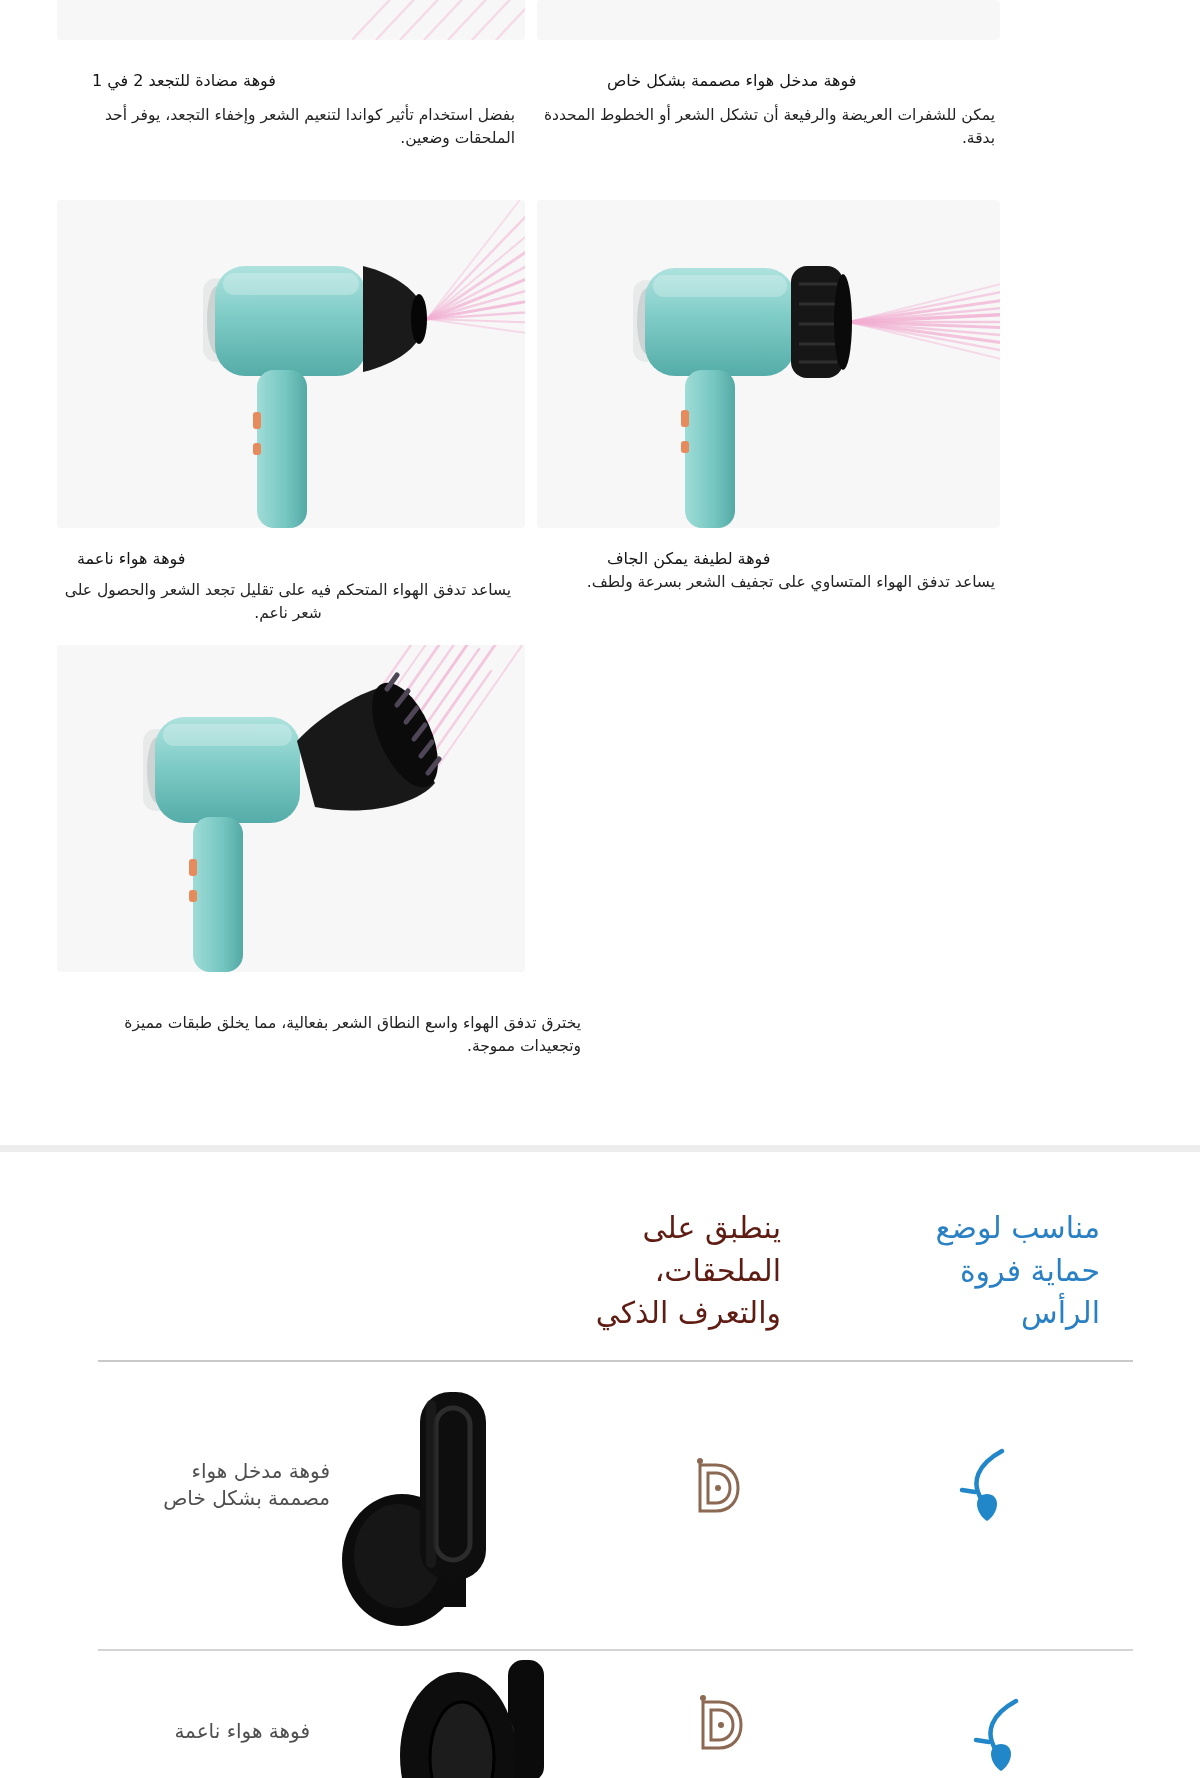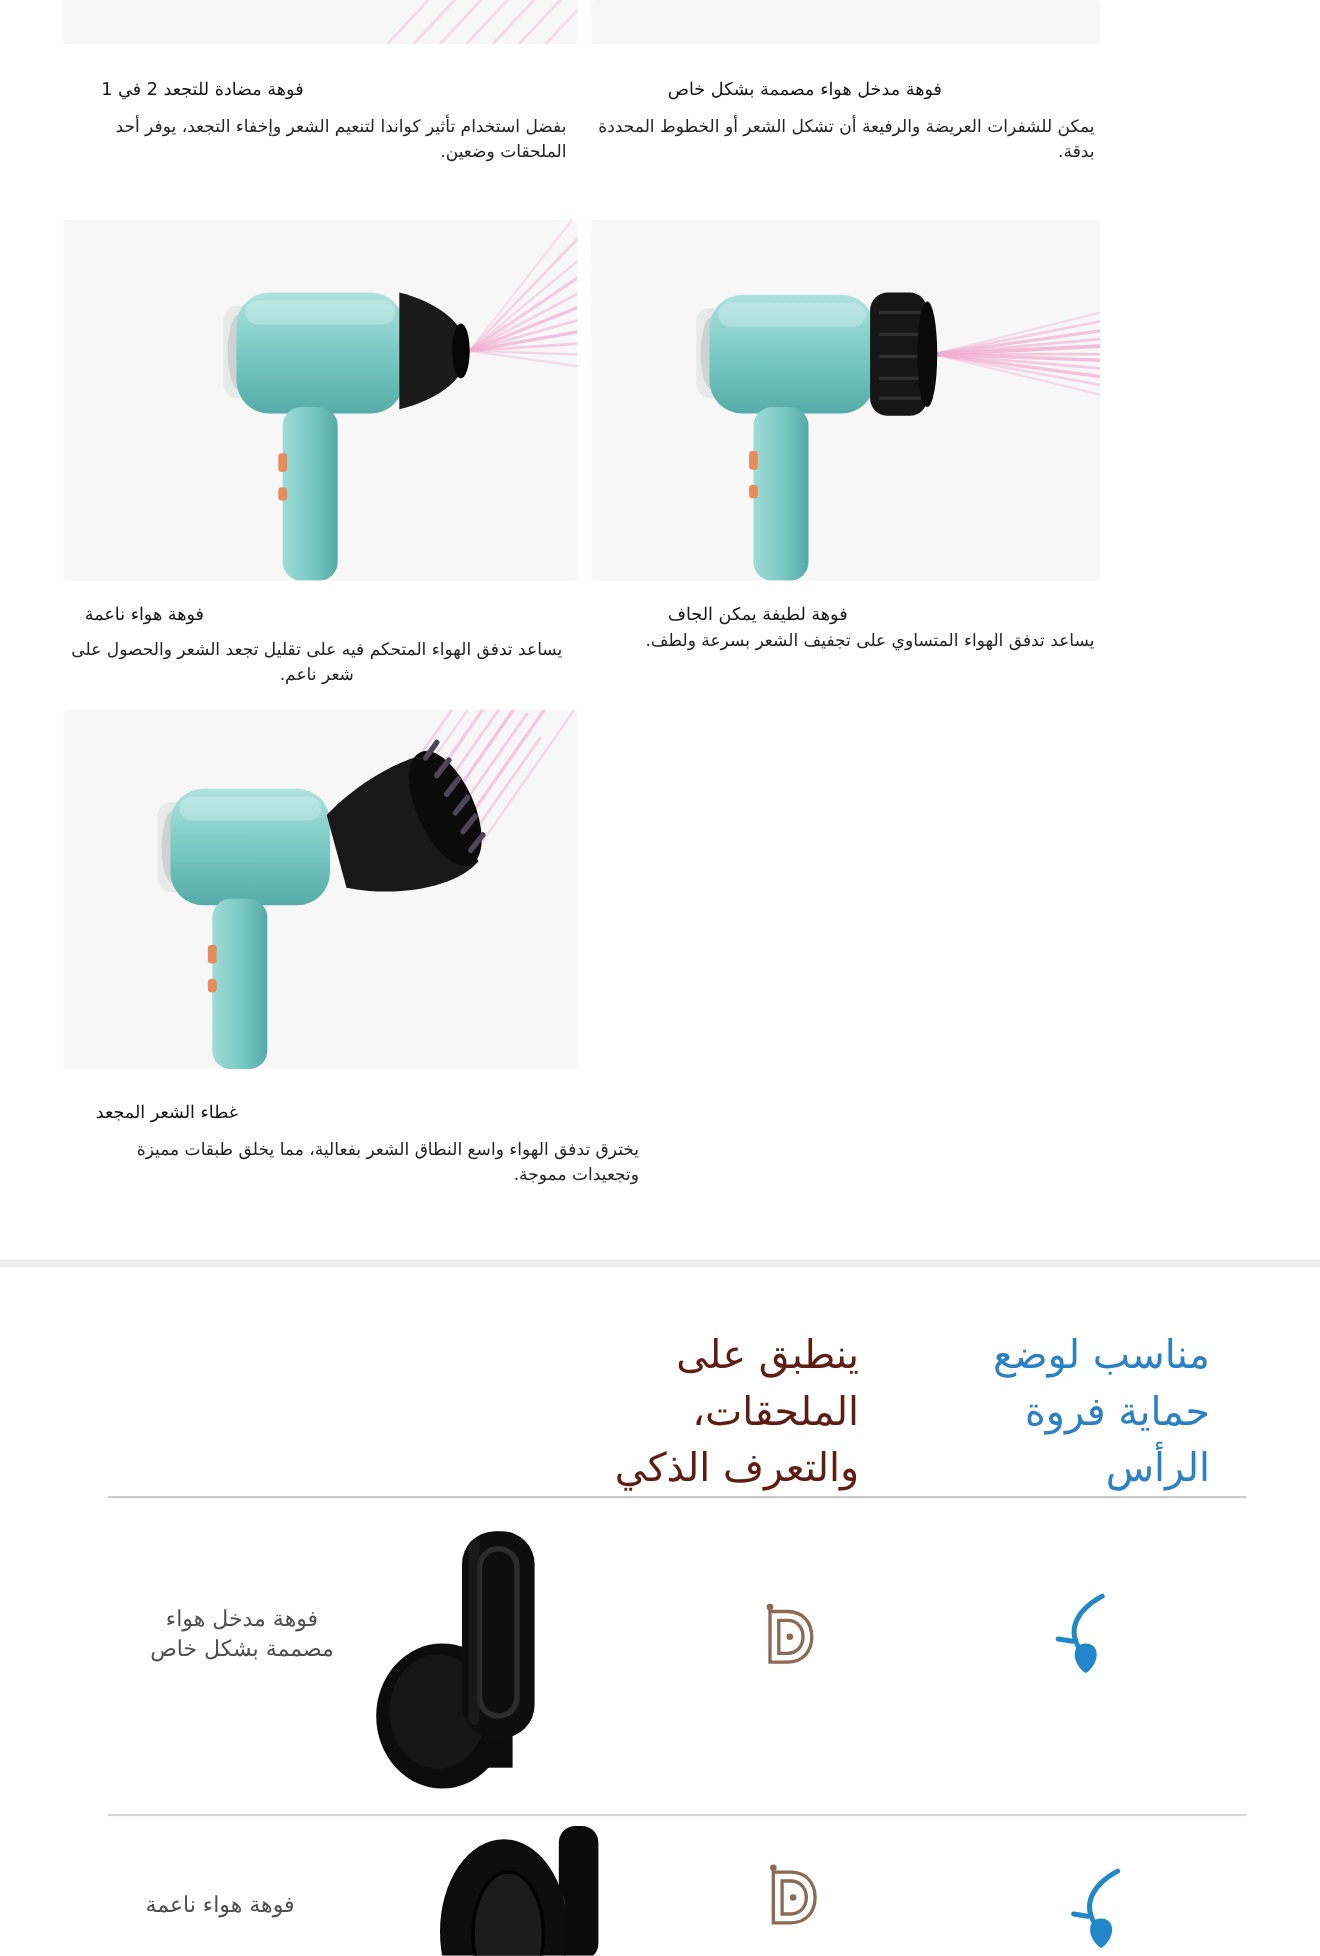--- a/index.html
+++ b/index.html
@@ -4,27 +4,27 @@
 <style>
   html,body{margin:0;padding:0;background:#ffffff;}
   #page{position:relative;width:1200px;height:1778px;background:#ffffff;overflow:hidden;
         font-family:"DejaVu Sans",sans-serif;color:#1c1c1c;}
   .card{position:absolute;background:#f7f7f7;border-radius:4px;overflow:hidden;}
   .caption{position:absolute;}
   .cap-title{font-size:16px;color:#141414;text-align:left;line-height:1.35;}
   .cap-desc{font-size:15.5px;color:#232323;text-align:right;line-height:1.5;
             white-space:pre-line;margin-top:12px;}
   .divider-band{position:absolute;left:0;width:1200px;height:7px;background:#ededed;}
-  .tbl-header{position:absolute;font-size:36px;line-height:1.42;text-align:right;
+  .tbl-header{position:absolute;font-size:30px;line-height:1.42;text-align:right;
               white-space:pre-line;letter-spacing:0;}
   .hdr-blue{color:#2980c4;}
   .hdr-maroon{color:#5e1c13;}
   .tbl-line{position:absolute;height:2px;background:#c9c9c9;}
   .tbl-label{position:absolute;font-size:20px;line-height:1.35;color:#4f4f4f;
-             text-align:center;white-space:pre-line;}
+             white-space:pre-line;}
   svg{display:block;}
   .abs{position:absolute;}
 </style>
 </head>
 <body>
 
 <div id="page">
 
   <div class="card" style="left:57px;top:-288px;width:468px;height:328px;"></div>
   <div class="card" style="left:57px;top:0;width:468px;height:40px;">
@@ -185,21 +185,20 @@
           <line x1="340" y1="60" x2="351" y2="46"></line>
         <line x1="349" y1="77" x2="360" y2="63"></line>
           <line x1="357" y1="94" x2="368" y2="80"></line>
         <line x1="364" y1="111" x2="375" y2="97"></line>
           <line x1="371" y1="128" x2="382" y2="114"></line>
       </g>
     </svg>
   </div>
 
   <div class="caption" style="left:57px;top:1000px;width:524px;">
-    <div class="cap-title" style="padding-left:30px;" dir="rtl">غطاء الشعر المجعد</div>
     <div class="cap-desc" dir="rtl">يخترق تدفق الهواء واسع النطاق الشعر بفعالية، مما يخلق طبقات مميزة
 وتجعيدات مموجة.</div>
   </div>
 
   <div class="divider-band" style="top:1145px;"></div>
 
   <div class="tbl-header hdr-blue" style="right:100px;top:1207px;" dir="rtl">مناسب لوضع
 حماية فروة
 الرأس</div>
   <div class="tbl-header hdr-maroon" style="right:419px;top:1207px;" dir="rtl">ينطبق على

